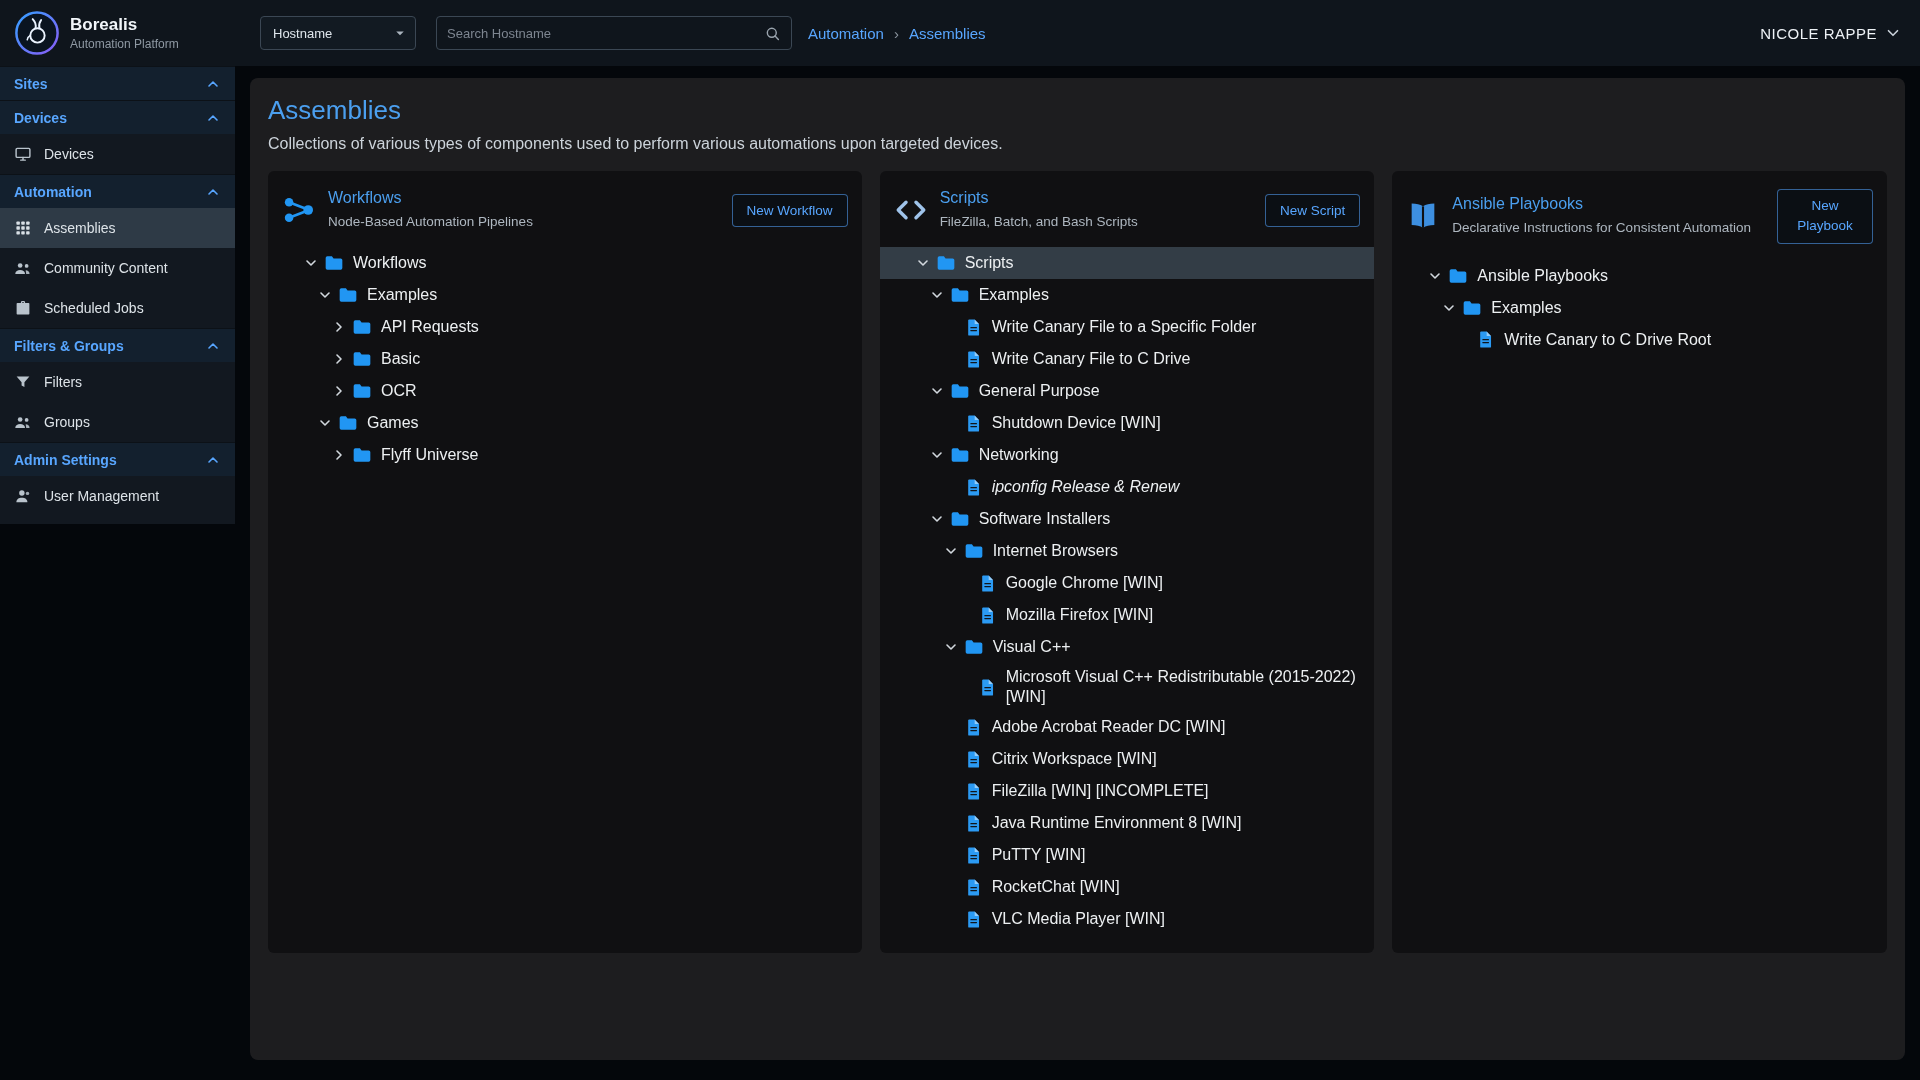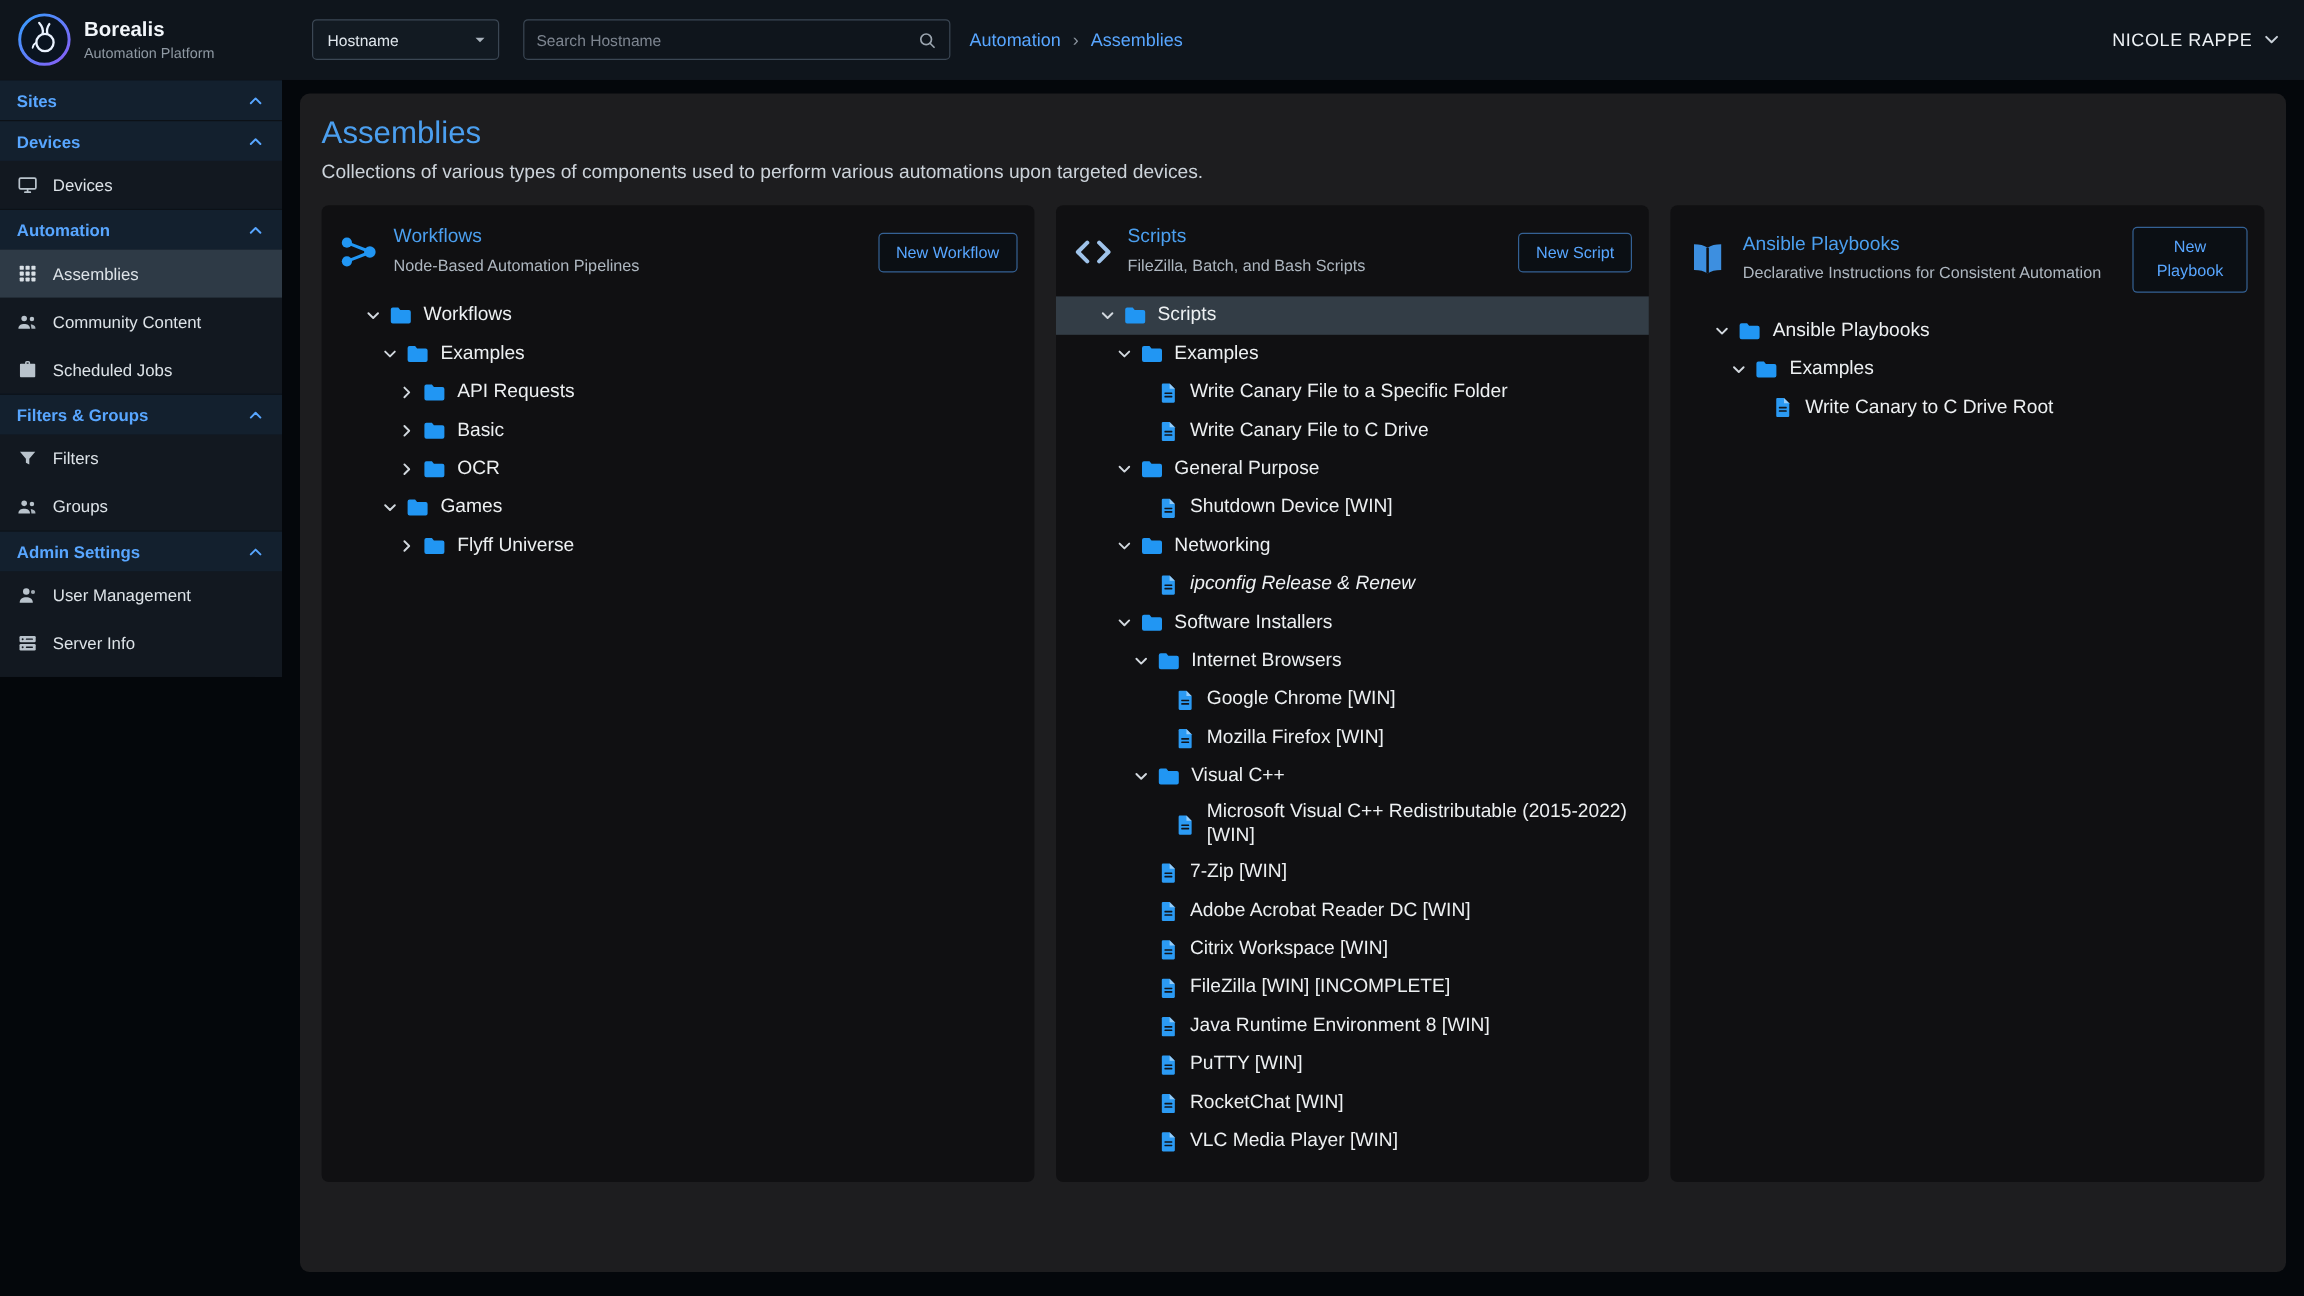--- a/index.html
+++ b/index.html
@@ -274,35 +274,20 @@
     <div class="side-item">
       <span class="icon">
         <svg width="18" height="18" viewBox="0 0 24 24" fill="currentColor">
           <circle cx="10.5" cy="8" r="3.6"></circle>
           <path d="M3.2 20c0-3.6 3.3-5.6 7.3-5.6s7.3 2 7.3 5.6v.4H3.2z"></path>
           <circle cx="18" cy="8.5" r="2.3" opacity=".85"></circle>
         </svg>
       </span>
       <span class="side-item-label">User Management</span>
     </div>
-    <div class="side-item">
-      <span class="icon">
-        <svg width="18" height="18" viewBox="0 0 24 24" fill="currentColor">
-          <rect x="3" y="4" width="18" height="7" rx="1.4"></rect>
-          <rect x="3" y="13" width="18" height="7" rx="1.4"></rect>
-          <g fill="#121820">
-            <circle cx="6.5" cy="7.5" r="1.1"></circle>
-            <circle cx="6.5" cy="16.5" r="1.1"></circle>
-            <rect x="10" y="6.8" width="8" height="1.4" rx=".7"></rect>
-            <rect x="10" y="15.8" width="8" height="1.4" rx=".7"></rect>
-          </g>
-        </svg>
-      </span>
-      <span class="side-item-label">Server Info</span>
-    </div>
   </aside>
 
 <main>
   <div class="card">
     <h1 class="page-title">Assemblies</h1>
     <p class="page-desc">Collections of various types of components used to perform various automations upon targeted devices.</p>
     <div class="panels">
         <section class="panel">
           <div class="panel-head">
             <span class="icon panel-icon" style="color: rgb(33, 150, 243);">
@@ -606,32 +591,20 @@
             <div class="tree-row" style="padding-left: 58px;">
               <span class="chev-slot"></span>
               <span class="icon tree-icon" style="color: rgb(43, 154, 243);">
                 <svg width="19" height="19" viewBox="0 0 24 24">
                   <path fill="currentColor" d="M6.5 2h7L19 7.5V21a1.2 1.2 0 0 1-1.2 1.2H6.5A1.2 1.2 0 0 1 5.3 21V3.2A1.2 1.2 0 0 1 6.5 2z"></path>
                   <path fill="#ffffff" opacity=".5" d="M13.5 2v5.5H19z"></path>
                   <rect x="8" y="11.4" width="8.4" height="1.7" rx=".5" fill="#10151b"></rect>
                   <rect x="8" y="15" width="8.4" height="1.7" rx=".5" fill="#10151b"></rect>
                 </svg>
               </span>
-              <span class="tree-label">7-Zip [WIN]</span>
-            </div>
-            <div class="tree-row" style="padding-left: 58px;">
-              <span class="chev-slot"></span>
-              <span class="icon tree-icon" style="color: rgb(43, 154, 243);">
-                <svg width="19" height="19" viewBox="0 0 24 24">
-                  <path fill="currentColor" d="M6.5 2h7L19 7.5V21a1.2 1.2 0 0 1-1.2 1.2H6.5A1.2 1.2 0 0 1 5.3 21V3.2A1.2 1.2 0 0 1 6.5 2z"></path>
-                  <path fill="#ffffff" opacity=".5" d="M13.5 2v5.5H19z"></path>
-                  <rect x="8" y="11.4" width="8.4" height="1.7" rx=".5" fill="#10151b"></rect>
-                  <rect x="8" y="15" width="8.4" height="1.7" rx=".5" fill="#10151b"></rect>
-                </svg>
-              </span>
               <span class="tree-label">Adobe Acrobat Reader DC [WIN]</span>
             </div>
             <div class="tree-row" style="padding-left: 58px;">
               <span class="chev-slot"></span>
               <span class="icon tree-icon" style="color: rgb(43, 154, 243);">
                 <svg width="19" height="19" viewBox="0 0 24 24">
                   <path fill="currentColor" d="M6.5 2h7L19 7.5V21a1.2 1.2 0 0 1-1.2 1.2H6.5A1.2 1.2 0 0 1 5.3 21V3.2A1.2 1.2 0 0 1 6.5 2z"></path>
                   <path fill="#ffffff" opacity=".5" d="M13.5 2v5.5H19z"></path>
                   <rect x="8" y="11.4" width="8.4" height="1.7" rx=".5" fill="#10151b"></rect>
                   <rect x="8" y="15" width="8.4" height="1.7" rx=".5" fill="#10151b"></rect>

